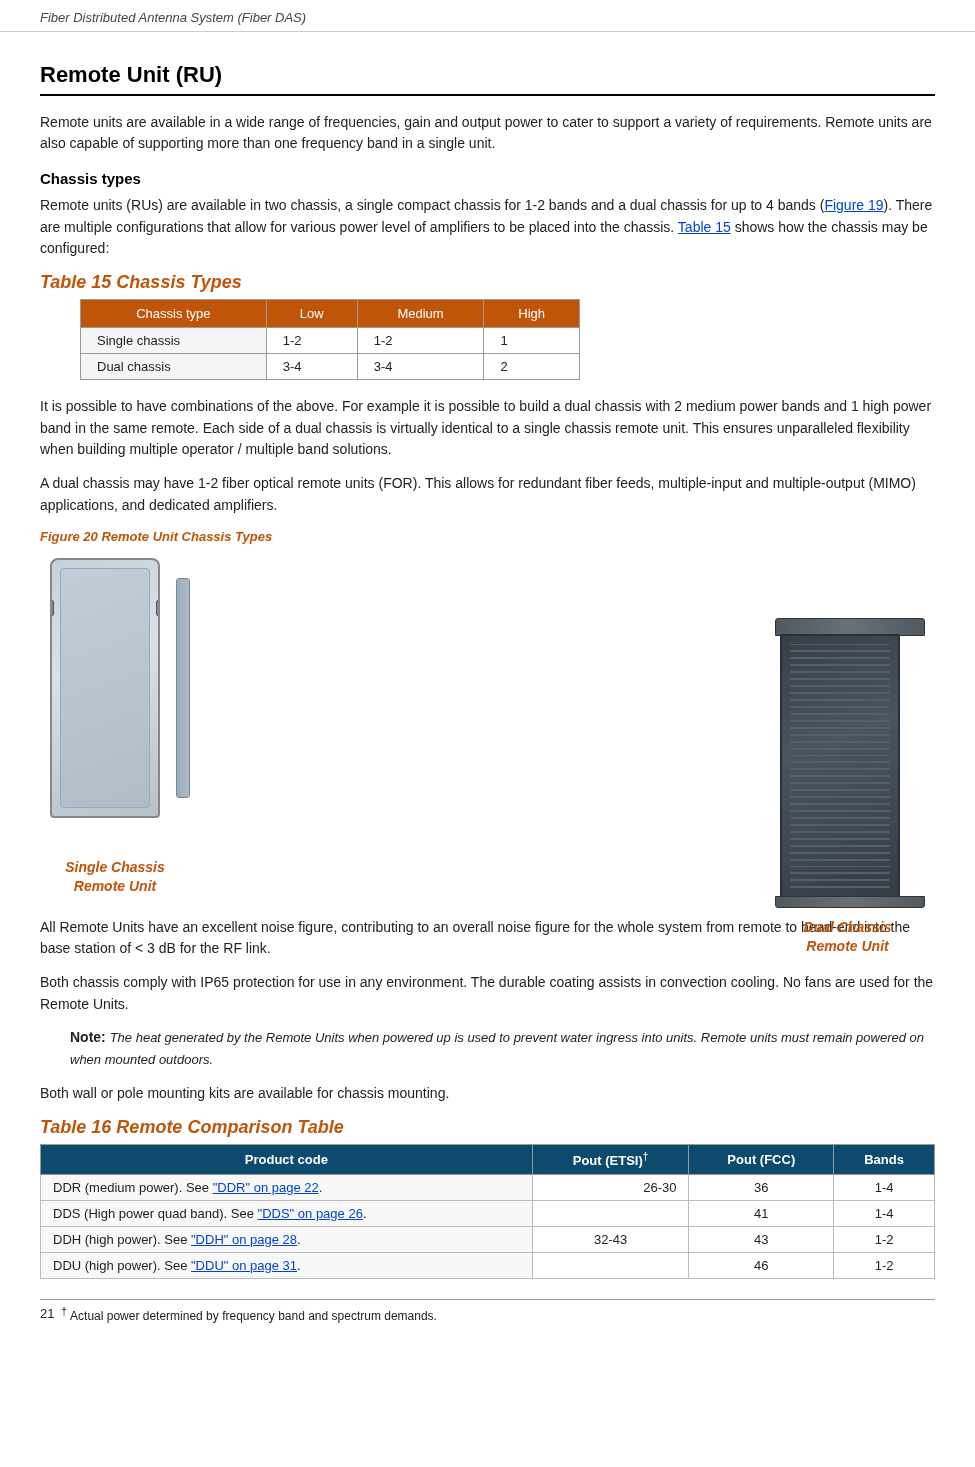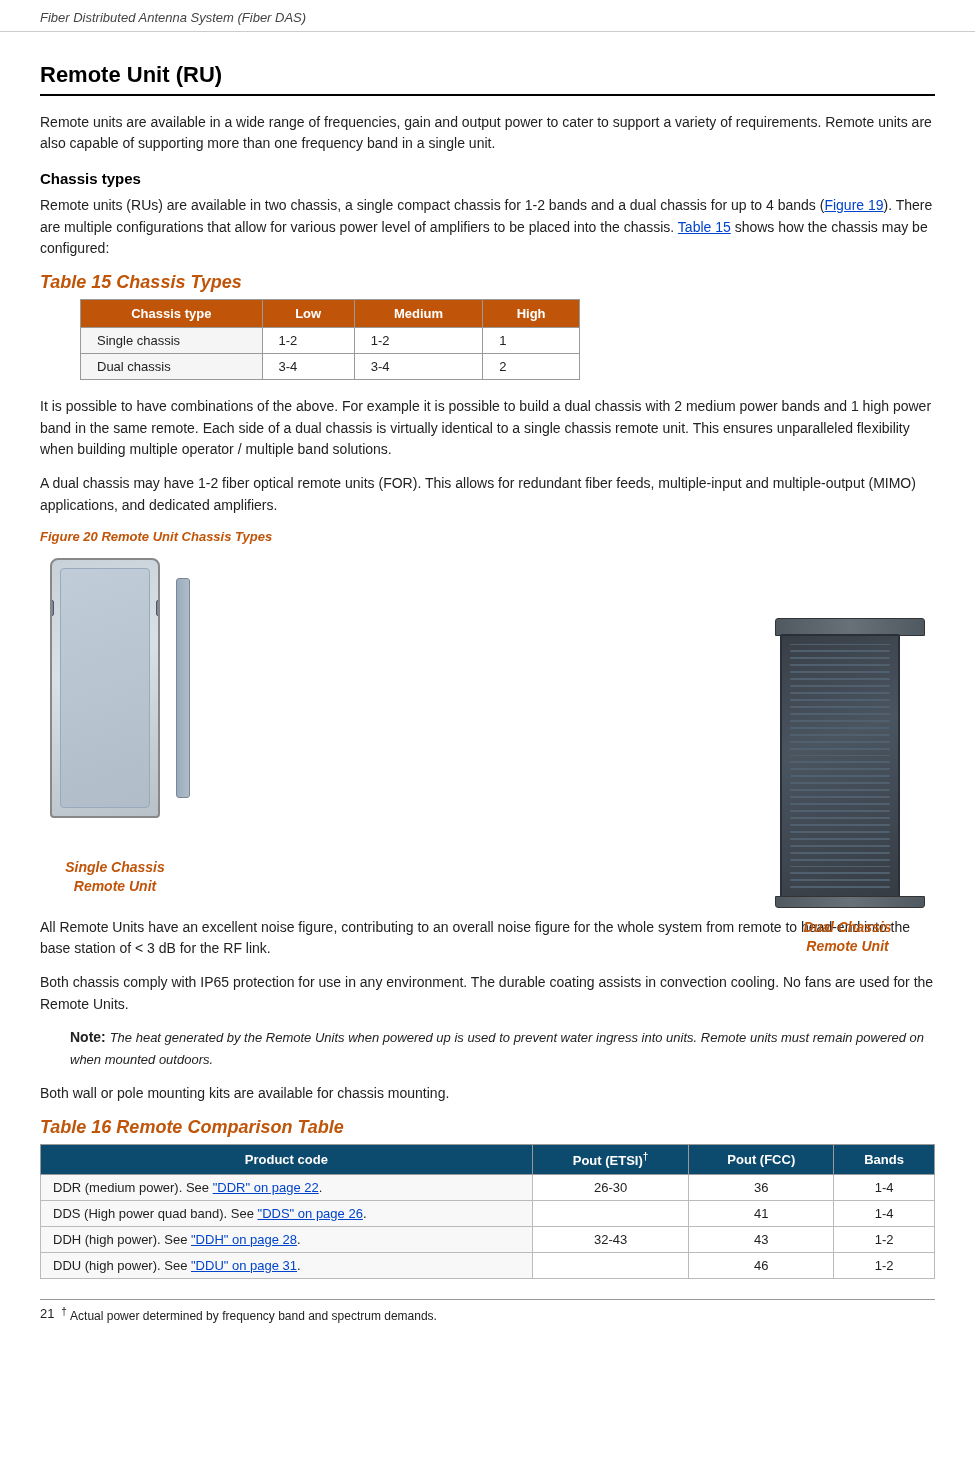--- a/index.html
+++ b/index.html
@@ -55,21 +55,21 @@
     table.chassis-table {
       border-collapse: collapse;
       margin-left: 40px;
       margin-bottom: 16px;
       width: 500px;
     }
     table.chassis-table th {
       background: #c0550a;
       color: #fff;
       font-size: 13px;
-      font-weight: bold;
+      font-weight: normal;
       padding: 6px 16px;
       border: 1px solid #999;
       text-align: center;
     }
     table.chassis-table th:first-child {
       text-align: center;
     }
     table.chassis-table td {
       font-size: 13px;
       padding: 5px 16px;
@@ -357,21 +357,21 @@
       <tr>
         <th>Product code</th>
         <th>Pout (ETSI)<span class="sup-dagger">†</span></th>
         <th>Pout (FCC)</th>
         <th>Bands</th>
       </tr>
     </thead>
     <tbody id="comparison-table-body">
     <tr>
           <td>DDR (medium power). See <a class="link-text">"DDR" on page 22</a>.</td>
-          <td style="text-align: center;">26-30</td>
+          <td style="text-align: right;">26-30</td>
           <td style="text-align: center;">36</td>
           <td style="text-align: center;">1-4</td>
         </tr>
         <tr>
           <td>DDS (High power quad band). See <a class="link-text">"DDS" on page 26</a>.</td>
           <td style="text-align: center;"></td>
           <td style="text-align: center;">41</td>
           <td style="text-align: center;">1-4</td>
         </tr>
         <tr>

